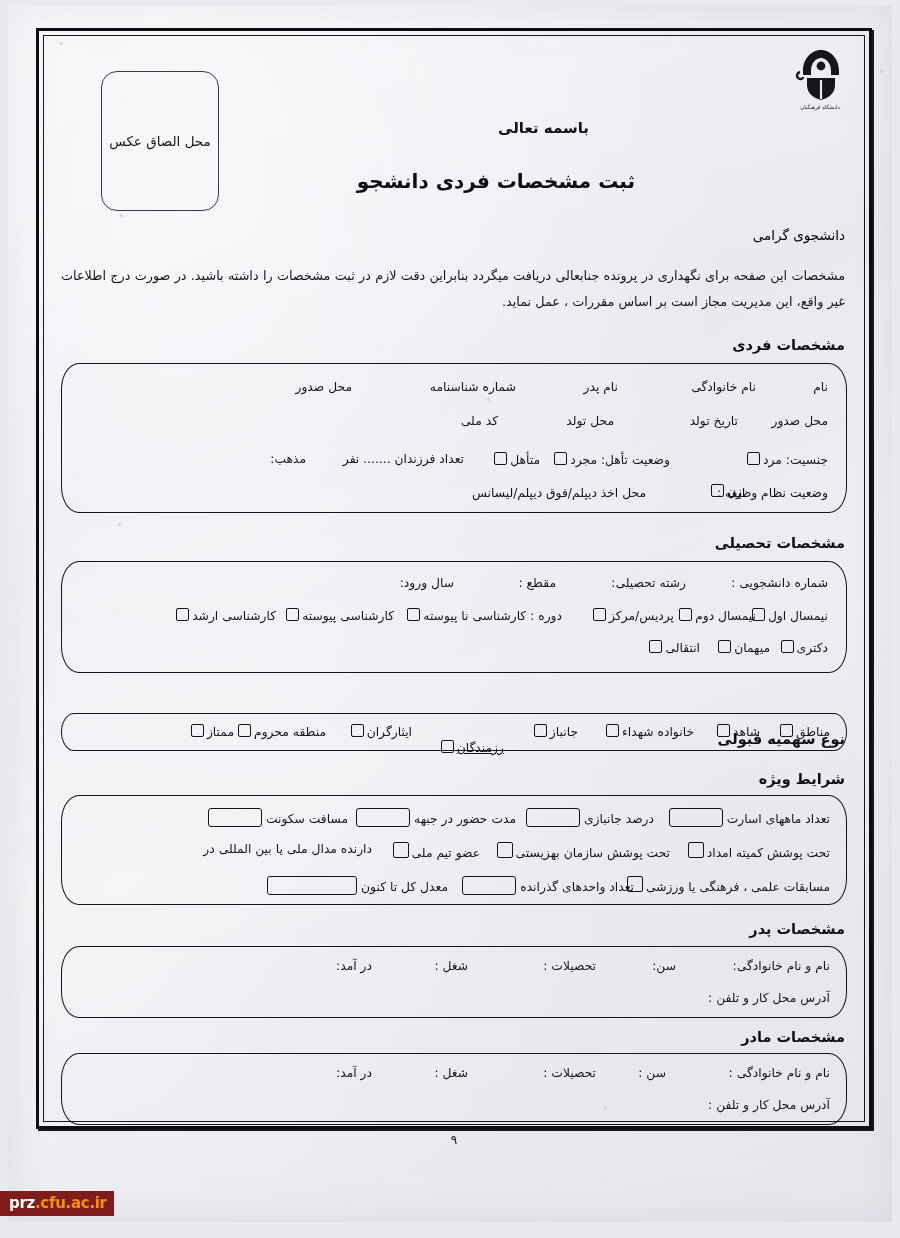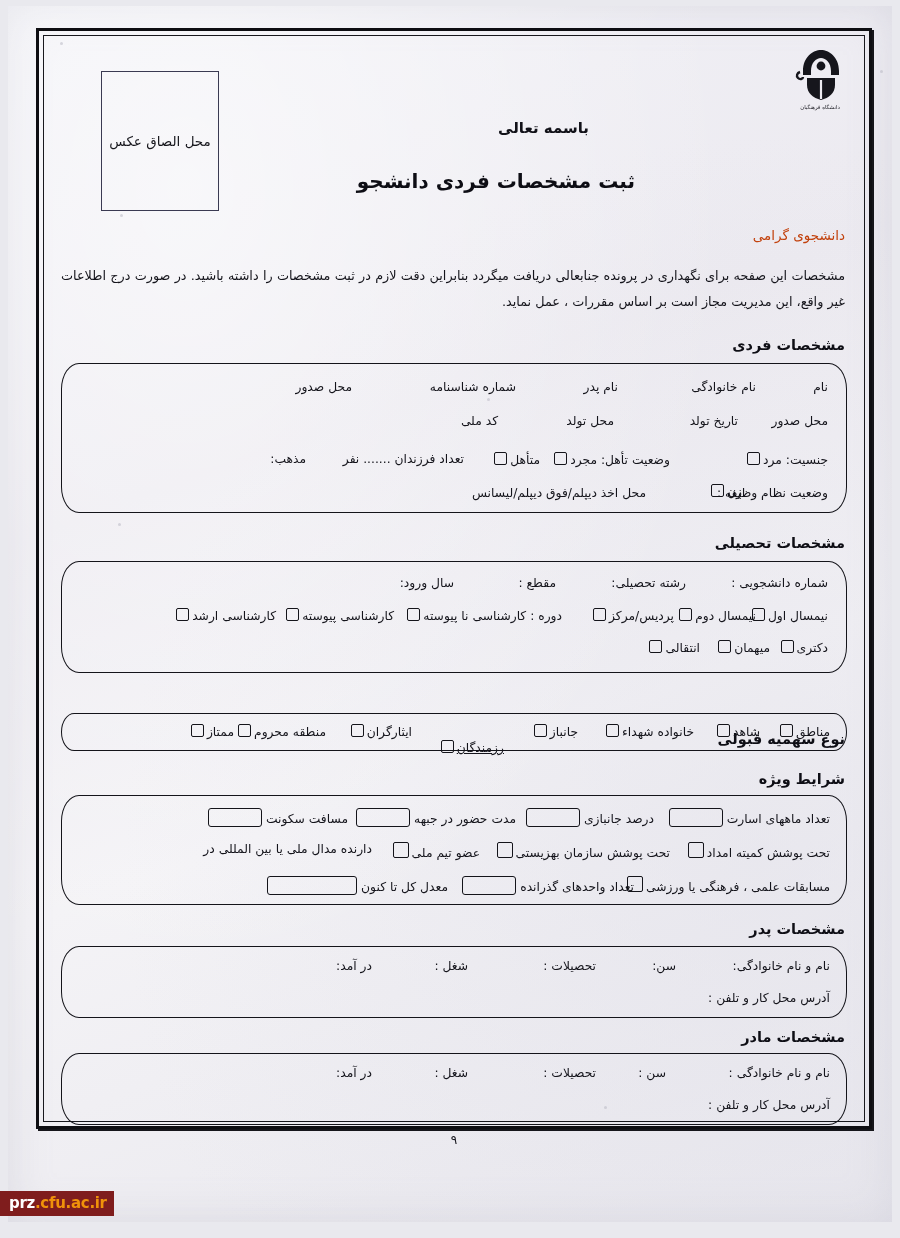--- a/index.html
+++ b/index.html
@@ -107,21 +107,21 @@
     font-size: 20px;
     font-weight: bold;
     color: #0d0d14;
     letter-spacing: .4px;
   }
   .greeting {
     position: absolute;
     right: 12px;
     top: 186px;
     font-size: 13.5px;
-    color: #c2410c;
+    color: #000000;
   }
   .intro {
     position: absolute;
     right: 12px;
     left: 10px;
     top: 222px;
     font-size: 12.8px;
     line-height: 2.0;
     color: #14141b;
     text-align: justify;
@@ -218,21 +218,21 @@
   <div class="speck" style="left:118px; top:523px; width:3px; height:3px;"></div>
   <div class="speck" style="left:487px; top:398px; width:3px; height:3px;"></div>
   <div class="speck" style="left:604px; top:1106px;width:3px; height:3px;"></div>
   <div class="speck" style="left:880px; top:70px;  width:3px; height:3px;"></div>
 
   <div class="frame-outer">
     <div class="frame-inner"></div>
 
     <div class="content" style="left:12px; top:10px; width:806px;">
 
-      <div class="photo-box" style="left:50px; top:30px;">
+      <div class="photo-box" style="left:50px; top:30px;border-radius:16px;">
         <span>محل الصاق عکس</span>
       </div>
 
       <div class="logo" style="right:6px; top:4px;">
         <svg width="60" height="58" viewBox="0 0 60 58" aria-hidden="true">
           <path d="M12 26 C12 12, 22 5, 30 5 C38 5, 48 12, 48 26 L48 30 L40 30 L40 26 C40 18, 35 13, 30 13 C25 13, 20 18, 20 26 L20 30 L12 30 Z" fill="#16161c"></path>
           <circle cx="30" cy="21" r="4.4" fill="#16161c"></circle>
           <path d="M16 33 L44 33 L44 40 C44 48, 38 53, 30 55 C22 53, 16 48, 16 40 Z" fill="#16161c"></path>
           <path d="M30 35 L30 54" stroke="#eceaf0" stroke-width="2.2"></path>
           <path d="M9 27 c-3 1 -4 4 -2 6 c2 2 5 1 5 -1" fill="none" stroke="#16161c" stroke-width="2.4"></path>

